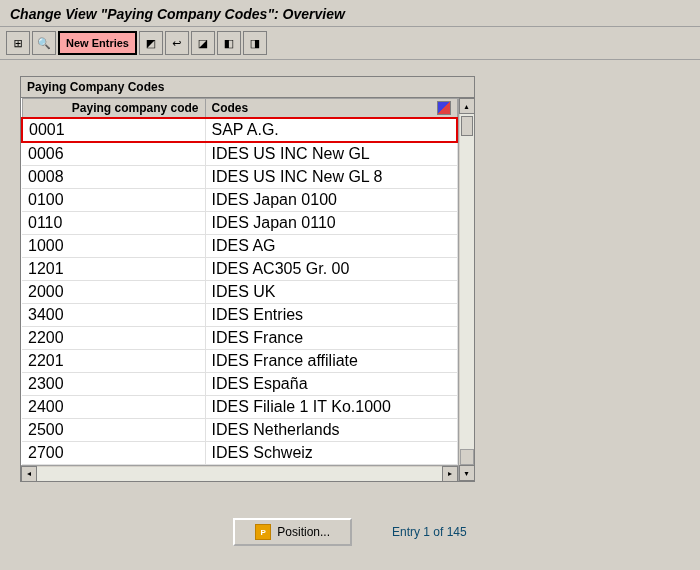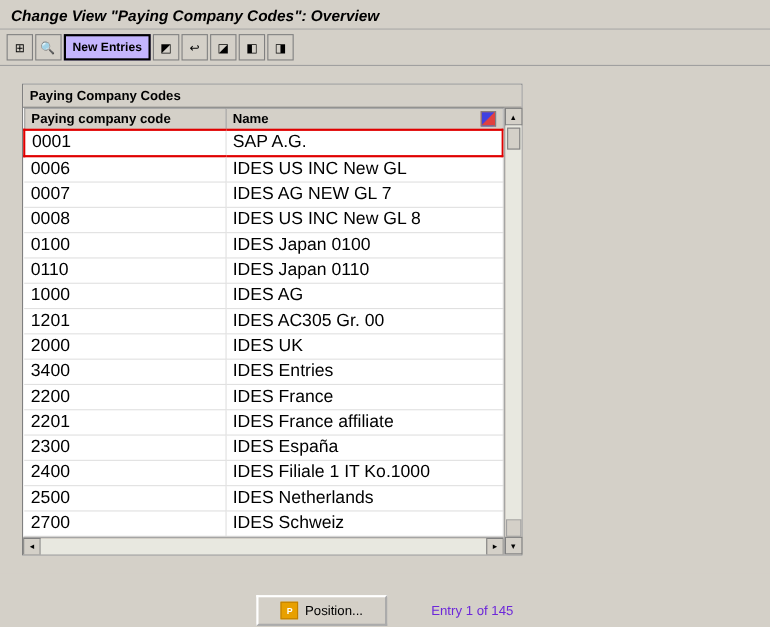--- a/index.html
+++ b/index.html
@@ -41,21 +41,21 @@
       display: flex;
       align-items: center;
       justify-content: center;
       min-width: 24px;
       height: 24px;
       font-size: 11px;
     }
 
     .toolbar-btn.active {
       border: 2px solid #000;
-      background: #c4b5fd;
+      background: #fca5a5;
       font-weight: bold;
       padding: 1px 6px;
     }
 
     
     .content-area {
       padding: 16px 20px;
       background: #d4d0c8;
     }
 
@@ -80,21 +80,21 @@
       width: 100%;
     }
 
     .data-table thead tr {
       background: #d4d0c8;
     }
 
     .data-table thead th {
       border: 1px solid #a0a0a0;
       padding: 2px 6px;
-      text-align: left;
+      text-align: right;
       font-weight: bold;
       font-size: 12px;
       white-space: nowrap;
     }
 
     .data-table tbody tr {
       background: #fff;
     }
 
     .data-table tbody td {
@@ -190,21 +190,21 @@
       padding: 4px 20px;
       cursor: pointer;
       display: flex;
       align-items: center;
       gap: 6px;
       font-size: 12px;
     }
 
     .entry-info {
       font-size: 12px;
-      color: #6d28d9;
+      color: #0c4a6e;
     }
 
     .th-container {
       display: flex;
       align-items: center;
       justify-content: space-between;
     }
 
     .col-icon {
       display: inline-block;
@@ -276,38 +276,34 @@
     <div class="table-scroll-area">
       <div style="flex:1; overflow:hidden;">
         <table class="data-table">
           <thead>
             <tr>
               <th>
                 <span>Paying company code</span>
               </th>
               <th>
                 <div class="th-container">
-                  <span>Name</span>
+                  <span>Codes</span>
                   <span class="col-icon"></span>
                 </div>
               </th>
             </tr>
           </thead>
           <tbody id="table-body">
           <tr class="first-row">
                 <td>0001</td>
                 <td>SAP A.G.</td>
               </tr>
               <tr>
                 <td>0006</td>
                 <td>IDES US INC New GL</td>
-              </tr>
-              <tr>
-                <td>0007</td>
-                <td>IDES AG NEW GL 7</td>
               </tr>
               <tr>
                 <td>0008</td>
                 <td>IDES US INC New GL 8</td>
               </tr>
               <tr>
                 <td>0100</td>
                 <td>IDES Japan 0100</td>
               </tr>
               <tr>

